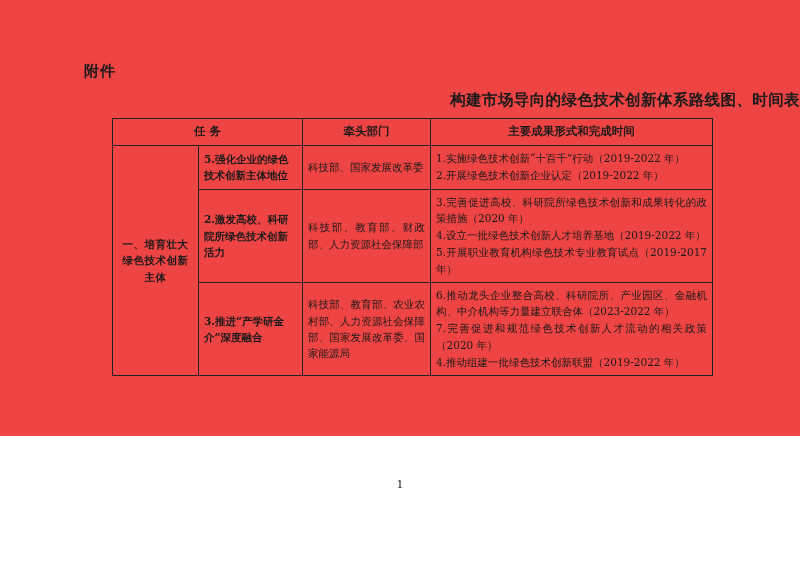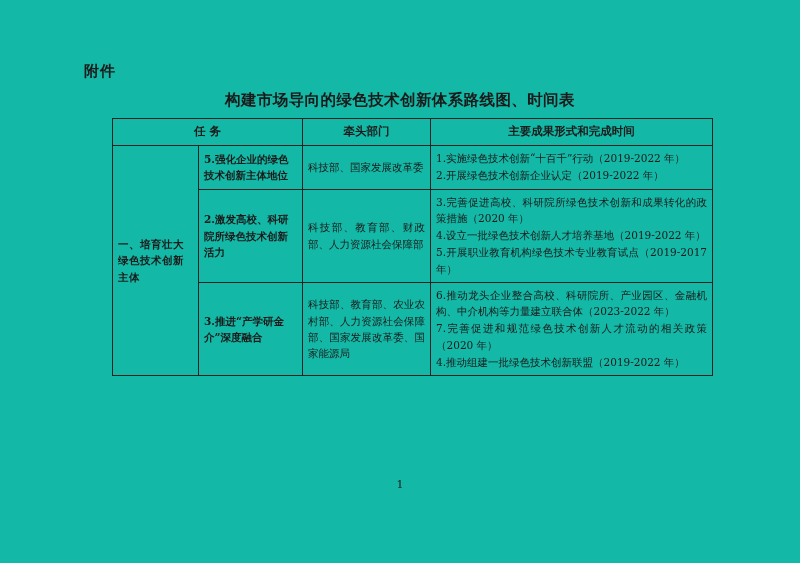--- a/index.html
+++ b/index.html
@@ -10,38 +10,38 @@
     width: 800px;
     height: 563px;
     background: #ffffff;
     font-family: "DejaVu Serif", "Liberation Serif", serif;
     color: #1a1a1a;
     overflow: hidden;
   }
   .page {
     position: relative;
     width: 800px;
-    height: 563px;
-    background: #14b8a6;
+    height: 436px;
+    background: #ef4444;
   }
   .attachment-label {
     position: absolute;
     left: 84px;
     top: 62px;
     font-size: 15px;
     font-weight: bold;
     letter-spacing: 1px;
     font-family: "DejaVu Serif", "Liberation Serif", serif;
   }
   .doc-title {
     position: absolute;
     left: 0;
     top: 90px;
     width: 800px;
-    text-align: center;
+    text-align: right;
     font-size: 15.5px;
     font-weight: bold;
     letter-spacing: 0.4px;
     font-family: "DejaVu Serif", "Liberation Serif", serif;
   }
   .table-wrap {
     position: absolute;
     left: 112px;
     top: 118px;
     width: 600px;
@@ -65,20 +65,21 @@
     font-size: 11.5px;
     height: 22px;
     padding: 2px 4px;
   }
   .col-task { width: 86px; }
   .col-sub  { width: 104px; }
   .col-dept { width: 128px; }
   .col-out  { width: 282px; }
 
   td.group-cell {
+    text-align: center;
     font-weight: bold;
     font-size: 11.5px;
     line-height: 1.7;
     letter-spacing: 0.5px;
   }
   td.sub-cell {
     font-weight: bold;
     font-size: 11px;
     line-height: 1.75;
   }

